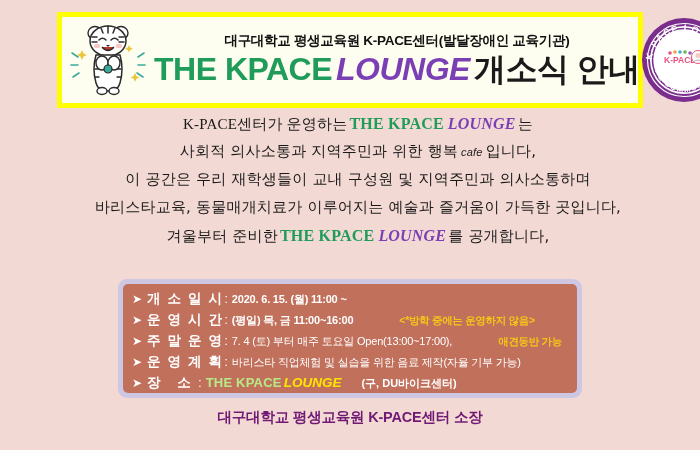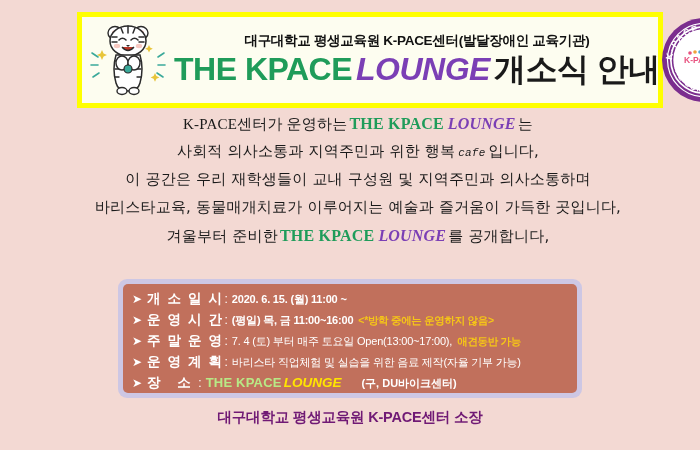--- a/index.html
+++ b/index.html
@@ -21,21 +21,20 @@
     position: absolute;
     left: 57px;
     top: 12px;
     width: 586px;
     height: 96px;
     background: #fdfdf0;
     border: 5px solid #ffff00;
     box-sizing: border-box;
     display: flex;
     align-items: center;
-    margin-left: 20px;
   }
   .banner-mascot {
     width: 84px;
     height: 86px;
     flex: 0 0 84px;
     margin-left: 4px;
     display: flex;
     align-items: center;
     justify-content: center;
   }
@@ -107,21 +106,21 @@
     font-weight: bold;
     font-style: italic;
     font-family: "Liberation Serif", "DejaVu Serif", serif;
     font-size: 16px;
     padding: 0 2px;
   }
   .em-serif {
     font-family: "Liberation Serif", "DejaVu Serif", serif;
   }
   .em-cafe {
-    font-family: Liberation Mono, monospace;
+    font-family: Liberation Sans, sans-serif;
     font-style: italic;
     font-size: 11px;
     padding: 0 3px;
     color: #1a1a1a;
   }
 
   
   .info-outer {
     position: absolute;
     left: 118px;
@@ -175,20 +174,21 @@
     font-weight: bold;
     letter-spacing: -0.2px;
   }
   .info-value.normal { font-weight: normal; }
   .note-gold {
     color: #f5c518;
     font-size: 10.5px;
     font-weight: bold;
     padding-left: 5px;
     letter-spacing: -0.3px;
+    margin-left: 41px;
   }
   .small-paren {
     font-size: 11px;
     font-weight: bold;
     color: #ffffff;
     margin-left: 18px;
   }
   .v-lightgreen {
     color: #b8e986;
     font-weight: bold;

